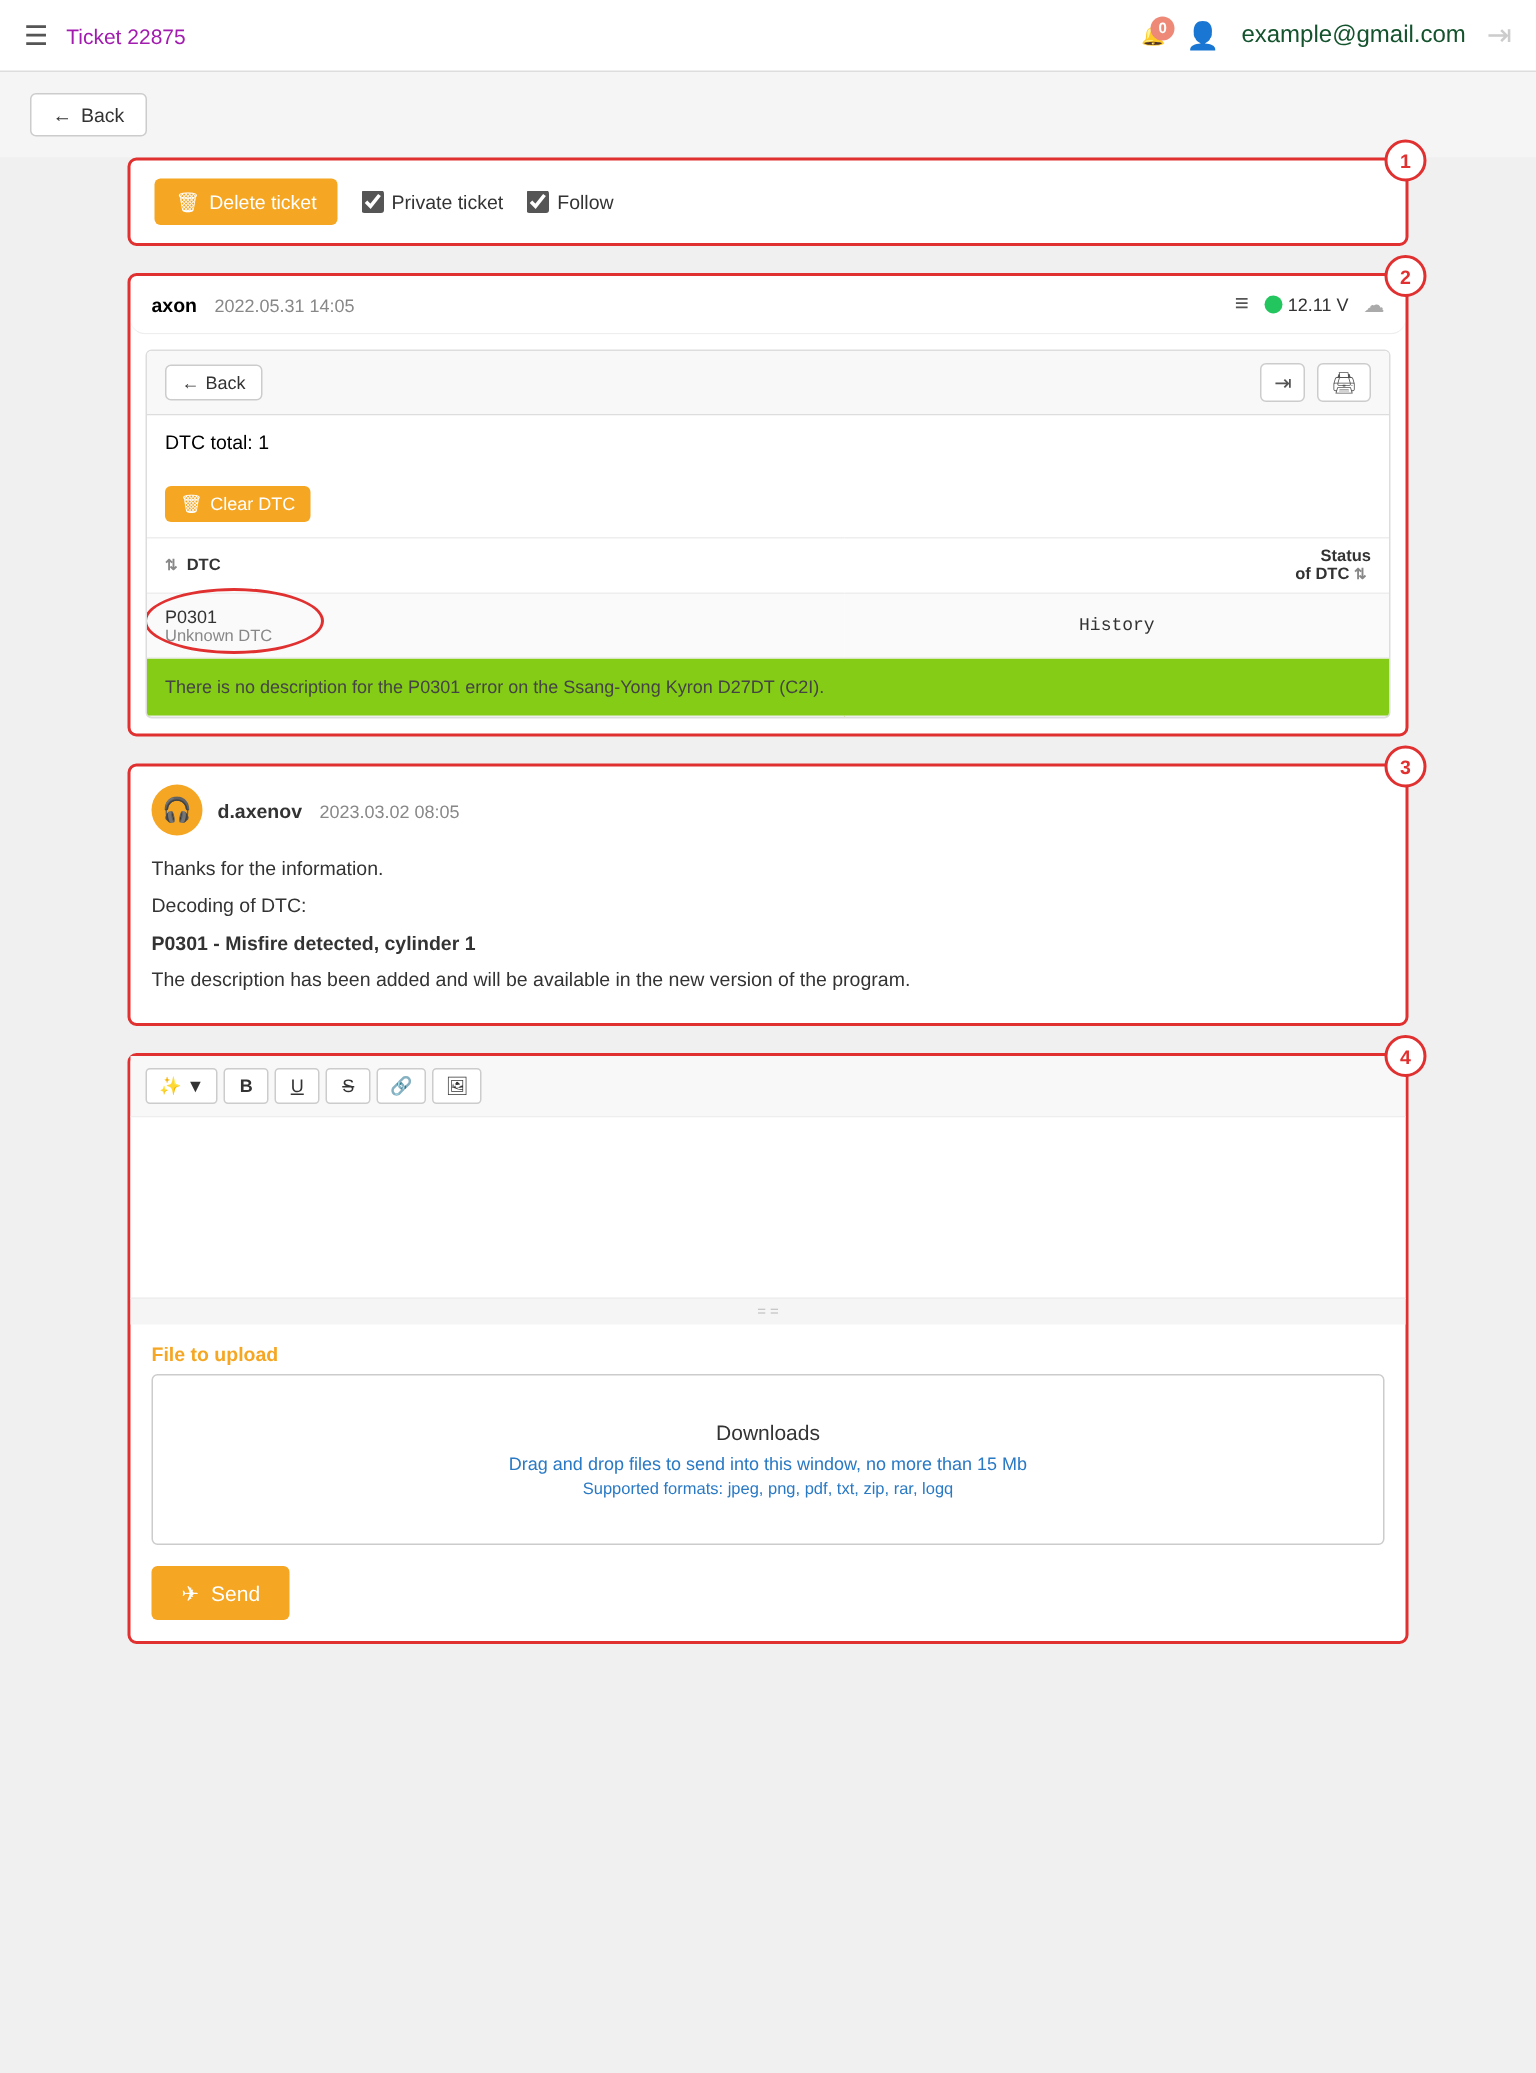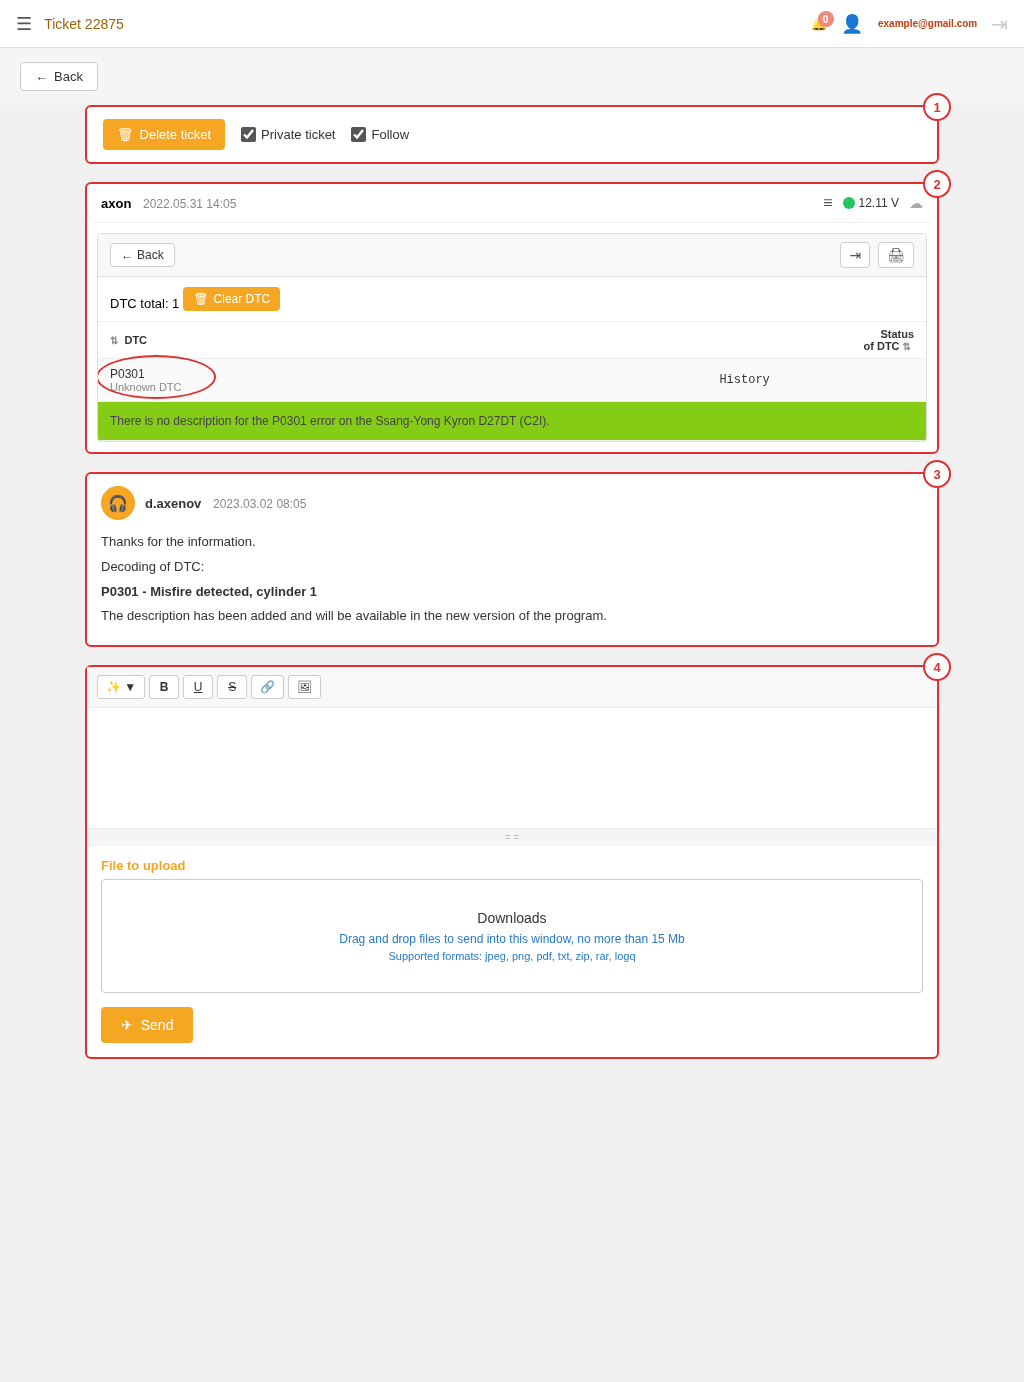--- a/index.html
+++ b/index.html
@@ -17,31 +17,31 @@
       border-bottom: 1px solid #ddd;
       display: flex;
       align-items: center;
       justify-content: space-between;
       padding: 0 16px;
       height: 48px;
     }
     .top-nav-left { display: flex; align-items: center; gap: 12px; }
     .top-nav-right { display: flex; align-items: center; gap: 14px; }
     .hamburger-icon { font-size: 18px; color: #555; cursor: pointer; }
-    .top-nav-title { font-size: 14px; color: #a16207; font-weight: 500; }
+    .top-nav-title { font-size: 14px; color: #a21caf; font-weight: 500; }
     .notif-wrapper { position: relative; cursor: pointer; }
     .notif-badge {
       position: absolute;
       top: -5px; right: -6px;
       background: #e87; color: #fff;
       border-radius: 50%; width: 16px; height: 16px;
       font-size: 10px; display: flex; align-items: center; justify-content: center;
       font-weight: bold;
     }
-    .user-email { font-size: 10px; color: #c2410c; font-weight: bold; }
+    .user-email { font-size: 16px; color: #14532d; }
     .logout-icon { font-size: 18px; color: #ccc; cursor: pointer; }
 
     
     .back-bar {
       background: #f5f5f5;
       padding: 14px 20px;
     }
     .back-btn {
       display: inline-flex; align-items: center; gap: 6px;
       background: #fff;
@@ -145,22 +145,23 @@
       background: #fff; border: 1px solid #ccc; border-radius: 4px;
       padding: 4px 10px; cursor: pointer; font-size: 12px; color: #333;
     }
     .inner-header-right { display: flex; gap: 8px; }
     .icon-btn {
       background: #fff; border: 1px solid #ccc; border-radius: 4px;
       padding: 4px 8px; cursor: pointer; font-size: 14px; color: #555;
     }
     .dtc-bar {
       padding: 10px 12px;
-      display: flex; align-items: flex-end; gap: 4px;
-      background: #fff;
+      display: flex; align-items: flex-start; gap: 22px;
+      background: #fff;
+      flex-direction: column;
     }
     .clear-dtc-btn {
       background: #f5a623; color: #fff; border: none; border-radius: 4px;
       padding: 5px 10px; cursor: pointer; font-size: 12px;
       display: flex; align-items: center; gap: 5px;
     }
     .dtc-table { width: 100%; border-collapse: collapse; }
     .dtc-table th {
       text-align: left; padding: 6px 12px; font-size: 11px; color: #333;
       border-top: 1px solid #eee; border-bottom: 1px solid #eee;

